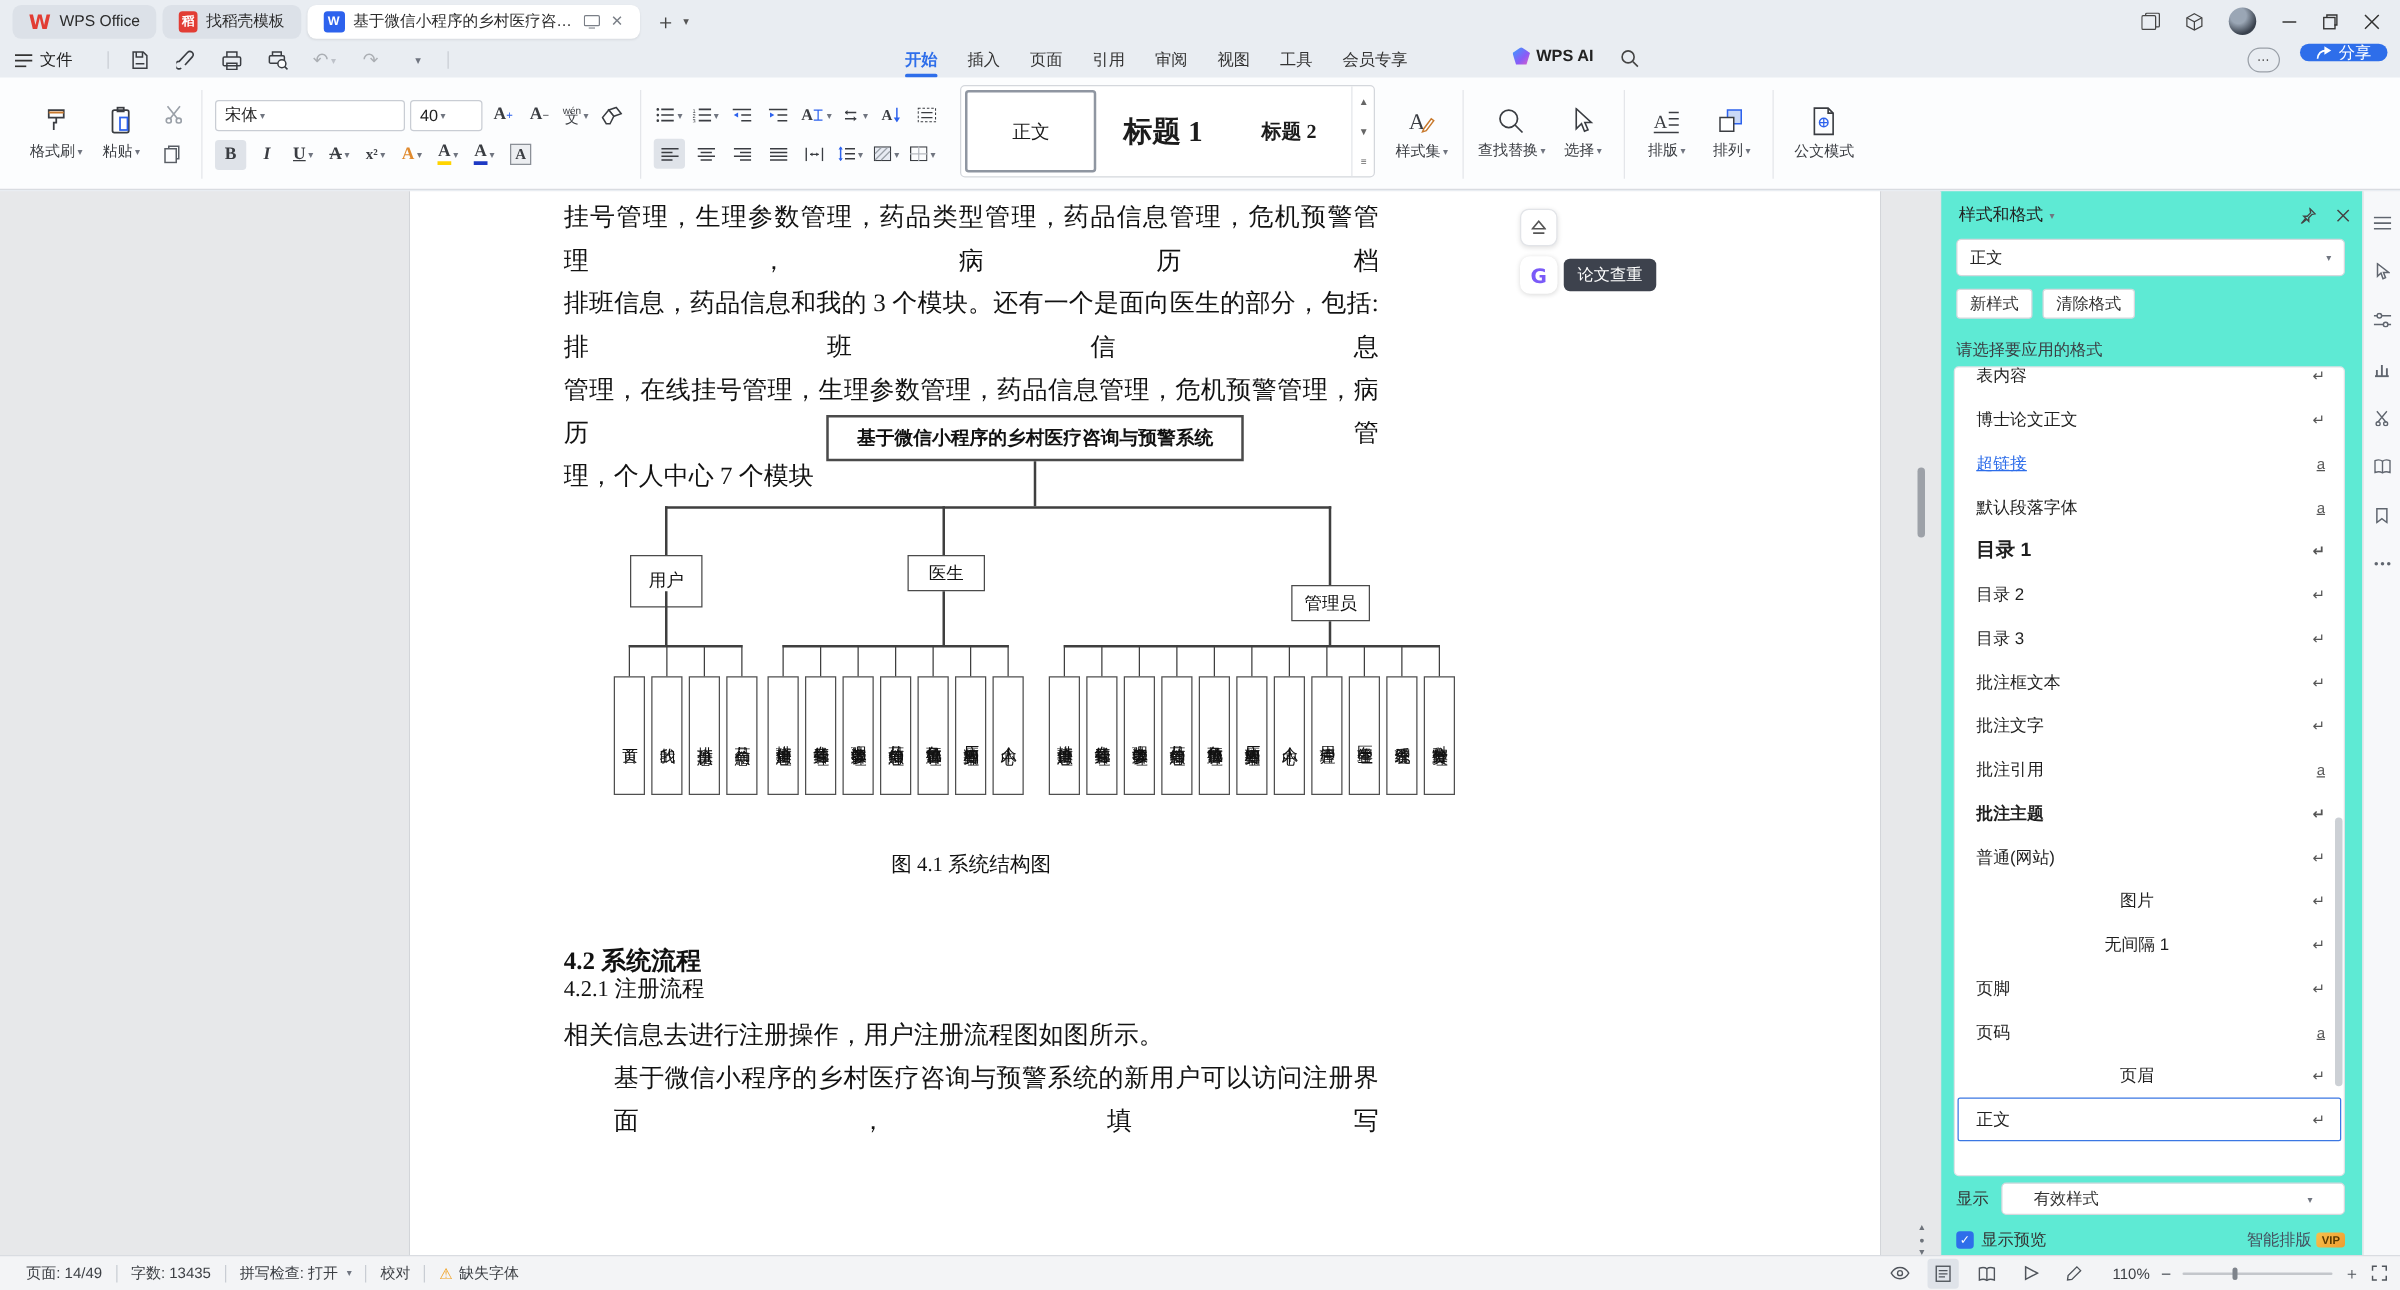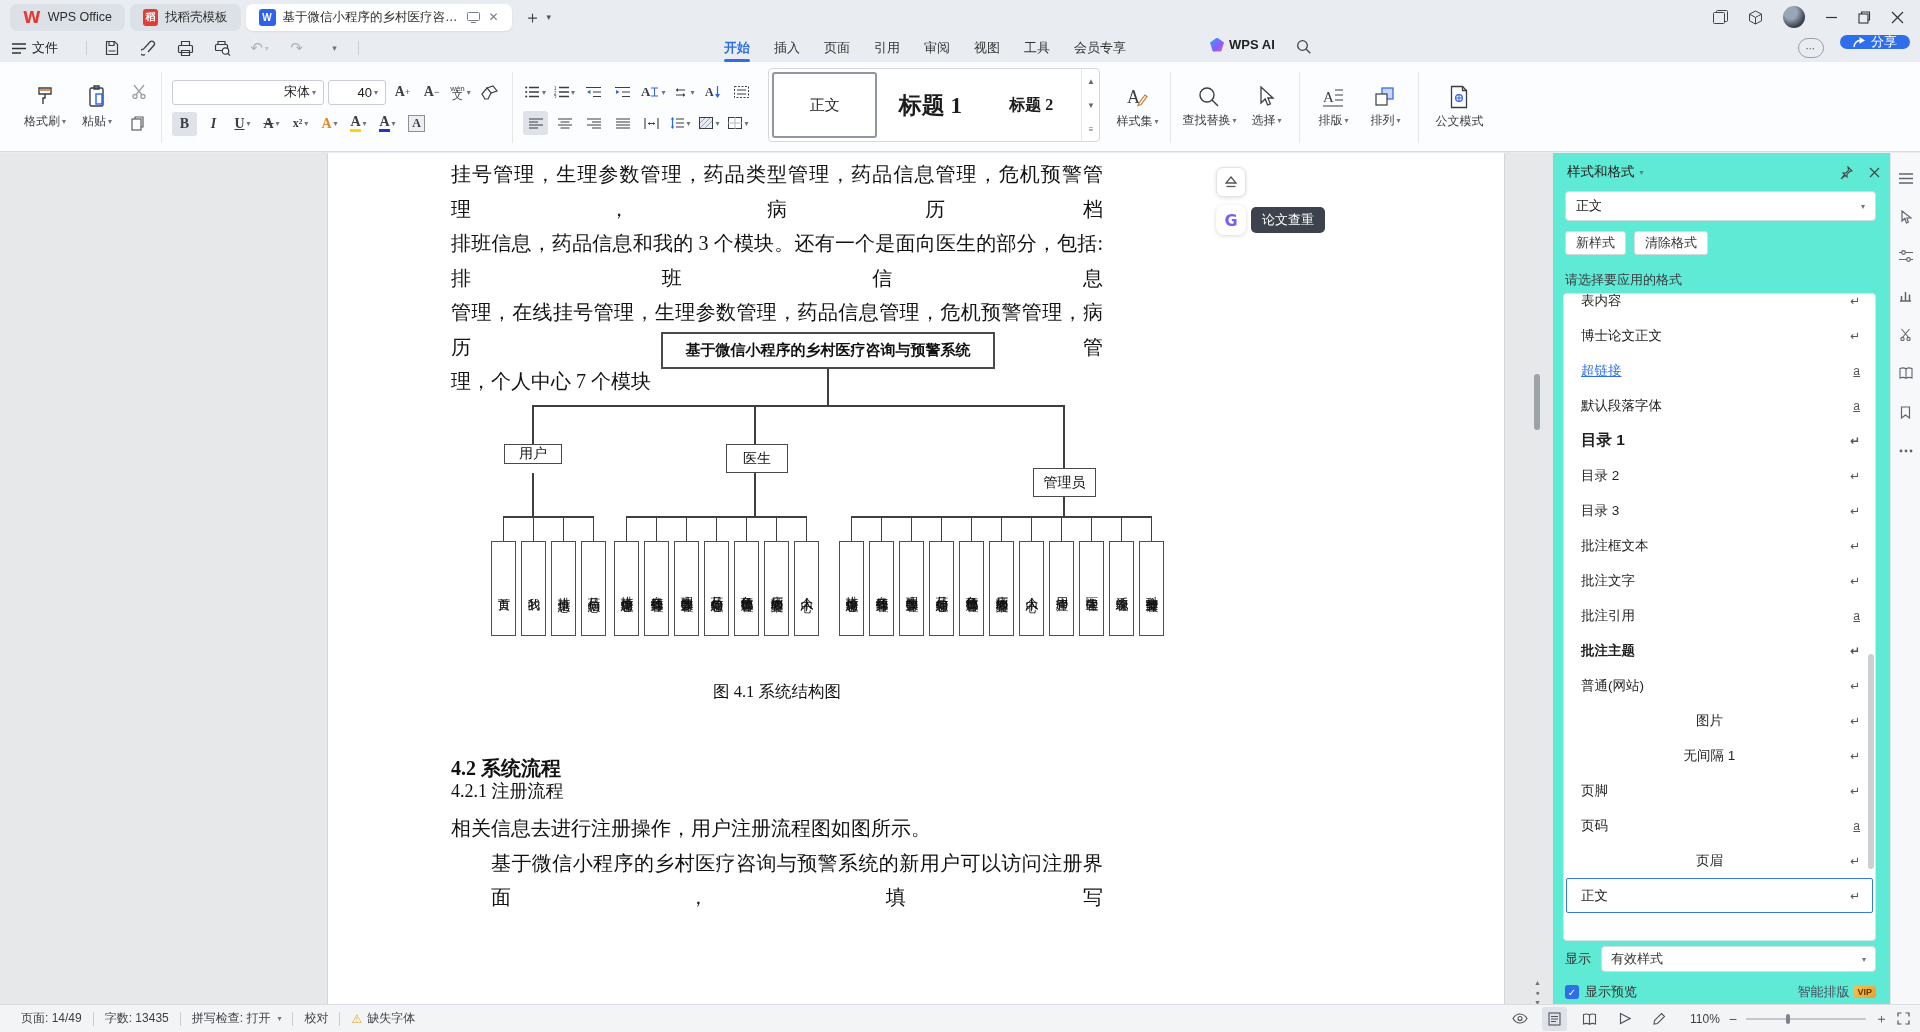--- a/index.html
+++ b/index.html
@@ -38,21 +38,21 @@
 .ribbon{position:absolute;top:62px;left:0;right:0;height:90px;background:#fcfdfe;border-bottom:1px solid #d9dce1;display:flex;align-items:stretch;padding:6px 6px 4px 14px}
 .rgroup{display:flex;align-items:center;gap:6px;padding:0 8px}
 .gsep{width:1px;background:#e4e6ea;margin:4px 2px}
 .bigbtn{display:flex;flex-direction:column;align-items:center;justify-content:center;gap:4px;width:46px;height:72px;border-radius:4px;color:#3a3d42}
 .bigbtn .lbl{font-size:12px;display:flex;align-items:center;white-space:nowrap}
 .minicol{display:flex;flex-direction:column;gap:8px;justify-content:center}
 .icbtn{min-width:25px;height:24px;display:flex;align-items:center;justify-content:center;border-radius:3px;color:#3a3d42;font-size:14px;padding:0 2px}
 .icbtn.pressed{background:#dfe3e9}
 .twocol{display:flex;flex-direction:column;justify-content:center;gap:7px}
 .row{display:flex;align-items:center;gap:4px}
-.combo{height:25px;border:1px solid #c9cdd4;border-radius:3px;background:#fff;display:flex;align-items:center;justify-content:flex-end;padding:0 7px;font-size:13px;color:#222}
+.combo{height:25px;border:1px solid #c9cdd4;border-radius:3px;background:#fff;display:flex;align-items:center;justify-content:flex-start;padding:0 7px;font-size:13px;color:#222}
 .fA{font-family:"Liberation Serif",serif;font-weight:bold}
 .uA{border-bottom:3px solid #ffd400;line-height:14px}
 .cA{border-bottom:3px solid #1d39c4;line-height:14px}
 .boxA{border:1px solid #8b9097;background:#eceef1;padding:0 3px;font-size:12px}
 .gallery{width:332px;height:74px;border:1px solid #d4d7dc;border-radius:4px;background:#fff;display:flex;align-items:stretch;margin:0 6px}
 .gcell{flex:1;display:flex;align-items:center;justify-content:center;font-family:"Liberation Serif",serif;color:#1c1c1c}
 .gcell.sel{border:2px solid #8f96a1;border-radius:3px;margin:3px;font-size:15px}
 .g-h1{font-size:23px;font-weight:bold}
 .g-h2{font-size:16px;font-weight:bold}
 .gnav{width:18px;display:flex;flex-direction:column;border-left:1px solid #e4e6ea}
@@ -99,21 +99,21 @@
 .sitem .mark{position:absolute;right:12px;color:#555;font-size:12px}
 .sitem.clip{margin-top:-13px}
 .sitem.big{font-size:15.5px;font-weight:bold}
 .sitem.bold{font-weight:bold}
 .sitem.center{justify-content:center;padding-right:34px}
 .sitem.link span.lab{color:#2e6eea;text-decoration:underline}
 .sitem.sel{border-color:#3b77e3}
 .mk-char{text-decoration:underline}
 .lscroll{position:absolute;right:1px;top:360px;width:6px;height:215px;background:#ccd0d5;border-radius:3px}
 .disp-row{position:absolute;left:12px;right:14px;top:792px;height:28px;display:flex;align-items:center;gap:10px;color:#333}
-.disp-combo{flex:1;height:26px;background:#fff;border:1px solid #d5d8dd;border-radius:4px;display:flex;align-items:center;justify-content:space-between;padding:0 9px}
+.disp-combo{flex:1;height:26px;background:#fff;border:1px solid #d5d8dd;border-radius:4px;display:flex;align-items:center;justify-content:space-between;padding:0 25px}
 .prev-row{position:absolute;left:12px;right:14px;top:830px;display:flex;align-items:center;color:#333}
 .chk{width:14px;height:14px;border-radius:3px;background:#2e6eea;color:#fff;font-size:10px;display:flex;align-items:center;justify-content:center;margin-right:6px}
 .vip-wrap{margin-left:auto;display:flex;align-items:center;gap:4px;color:#44505e}
 .vipbadge{background:linear-gradient(135deg,#f7c14d,#ef9c2e);color:#5a3b00;font-size:9px;font-weight:bold;border-radius:3px;padding:1px 4px}
 
 .rstrip{position:absolute;right:0;top:0;width:30px;bottom:0;background:#f7f8fa;border-left:1px solid #e2e4e8;display:flex;flex-direction:column;align-items:center;gap:17px;padding-top:14px}
 .rstrip .icbtn{min-width:22px;height:22px}
 
 .statusbar{position:absolute;left:0;right:0;bottom:0;height:28px;background:#f3f4f6;border-top:1px solid #d9dce1;display:flex;align-items:center;padding:0 10px;color:#3c3f44;font-size:12px}
 .statusbar .seg{display:flex;align-items:center;gap:5px;padding:0 11px;white-space:nowrap}
@@ -574,21 +574,21 @@
       <div class="jline last">理，个人中心 7 个模块</div>
     </div>
 
     <div class="bx title" style="left:333px;top:179px;width:334px;height:37px">基于微信小程序的乡村医疗咨询与预警系统</div>
     <div class="vl" style="left:499px;top:216px;height:36px"></div>
     <div class="hl" style="left:204px;top:252px;width:533px"></div>
     <div class="vl" style="left:204px;top:252px;height:39px"></div>
     <div class="vl" style="left:426px;top:252px;height:39px"></div>
     <div class="vl" style="left:735px;top:252px;height:63px"></div>
 
-    <div class="bx branch" style="left:176px;top:291px;width:58px;height:20px">用户</div>
+    <div class="bx branch" style="left:176px;top:291px;width:58px;height:42px">用户</div>
     <div class="bx branch" style="left:398px;top:291px;width:62px;height:29px">医生</div>
     <div class="bx branch" style="left:705px;top:315px;width:63px;height:29px">管理员</div>
 
     <div class="vl" style="left:204px;top:320px;height:43px"></div>
     <div class="vl" style="left:426px;top:320px;height:43px"></div>
     <div class="vl" style="left:735px;top:344px;height:19px"></div>
 
     <div class="hl" style="left:175px;top:363px;width:91px"></div>
     <div class="hl" style="left:298px;top:363px;width:181px"></div>
     <div class="hl" style="left:523px;top:363px;width:301px"></div>

